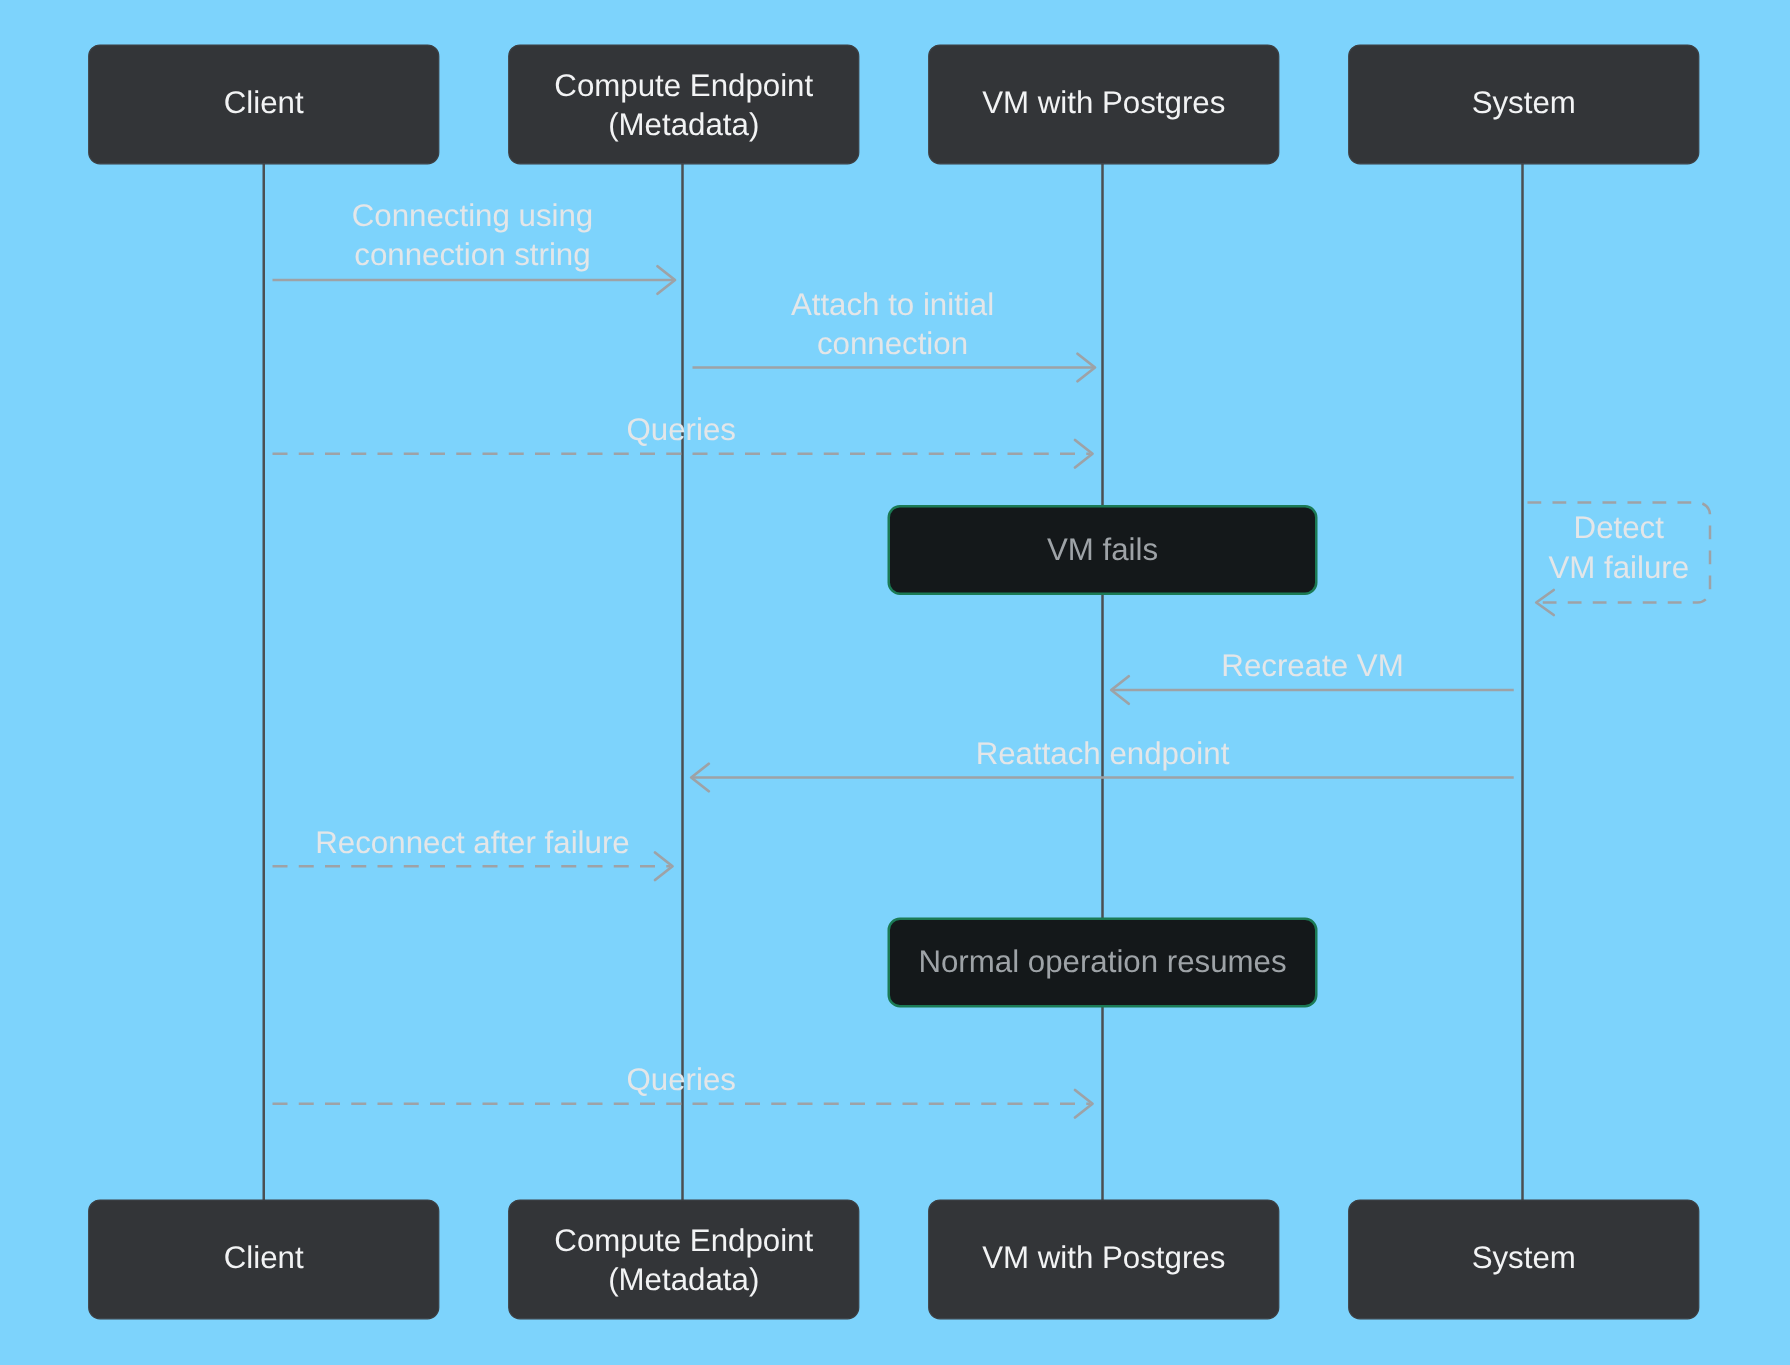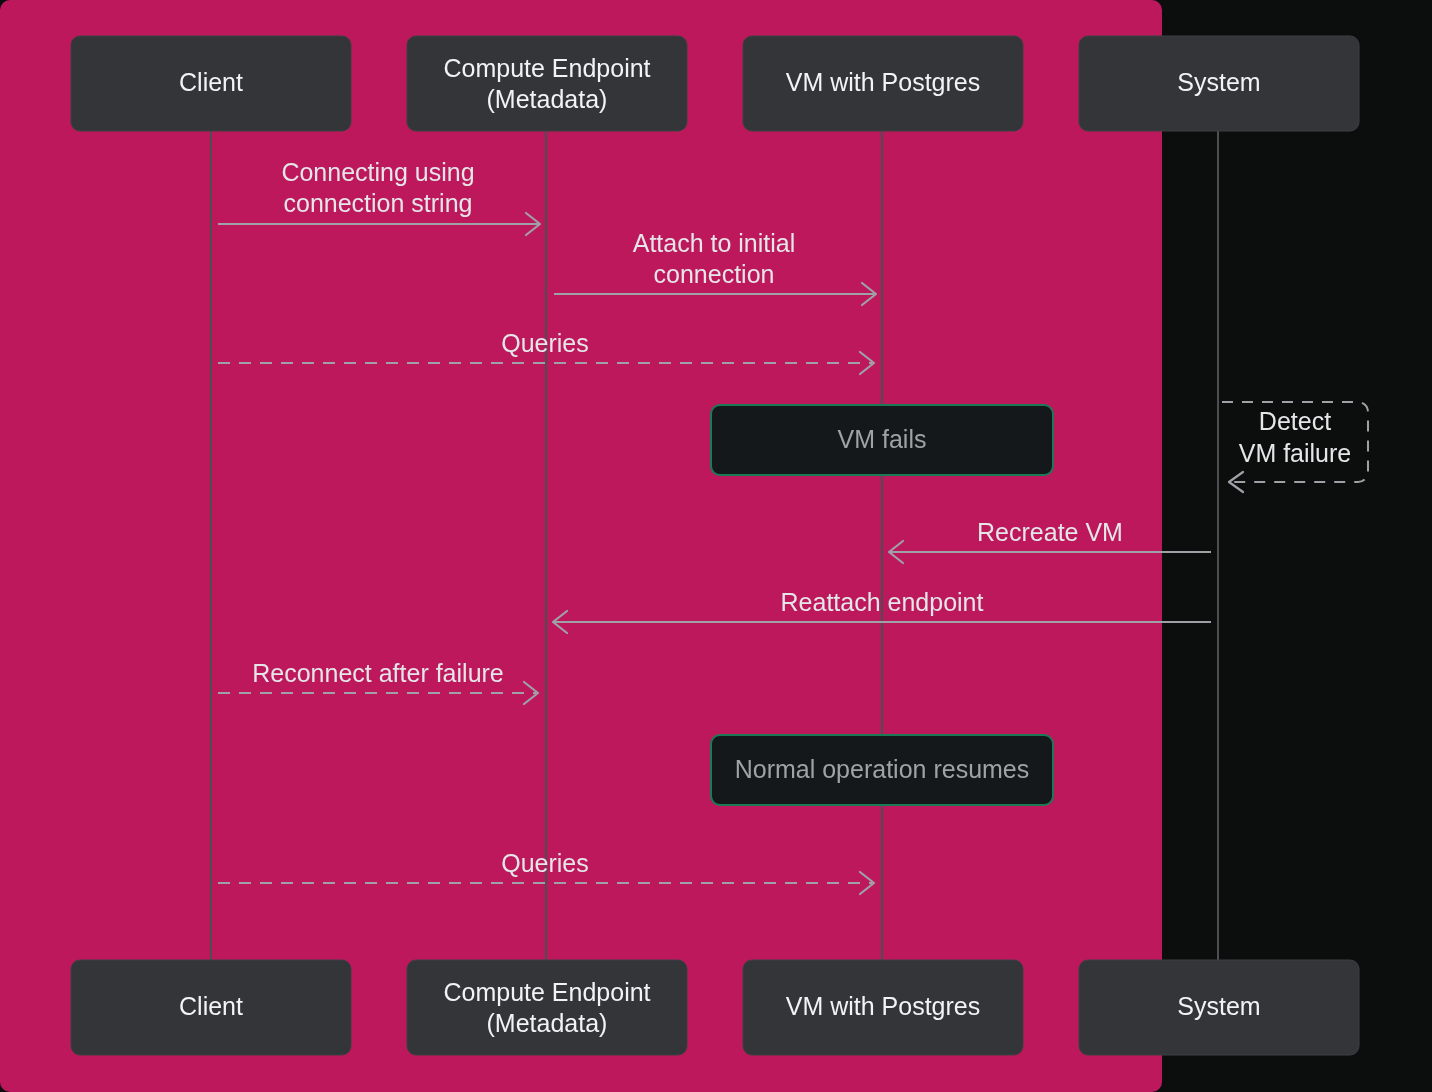--- a/index.html
+++ b/index.html
@@ -9,24 +9,23 @@
     background: #0c0e0e;
   }
   body {
     width: 1432px;
     height: 1092px;
     overflow: hidden;
     font-family: "Liberation Sans", "DejaVu Sans", sans-serif;
   }
   #diagram-root {
     position: relative;
-    width: 1162px;
+    width: 1432px;
     height: 1092px;
-    background: #be185d;
-    border-radius: 10px;
+    background: #7dd3fc;
   }
   svg.seq-canvas {
     position: absolute;
     left: 0;
     top: 0;
     width: 1432px;
     height: 1092px;
     display: block;
   }
   .lifeline {

